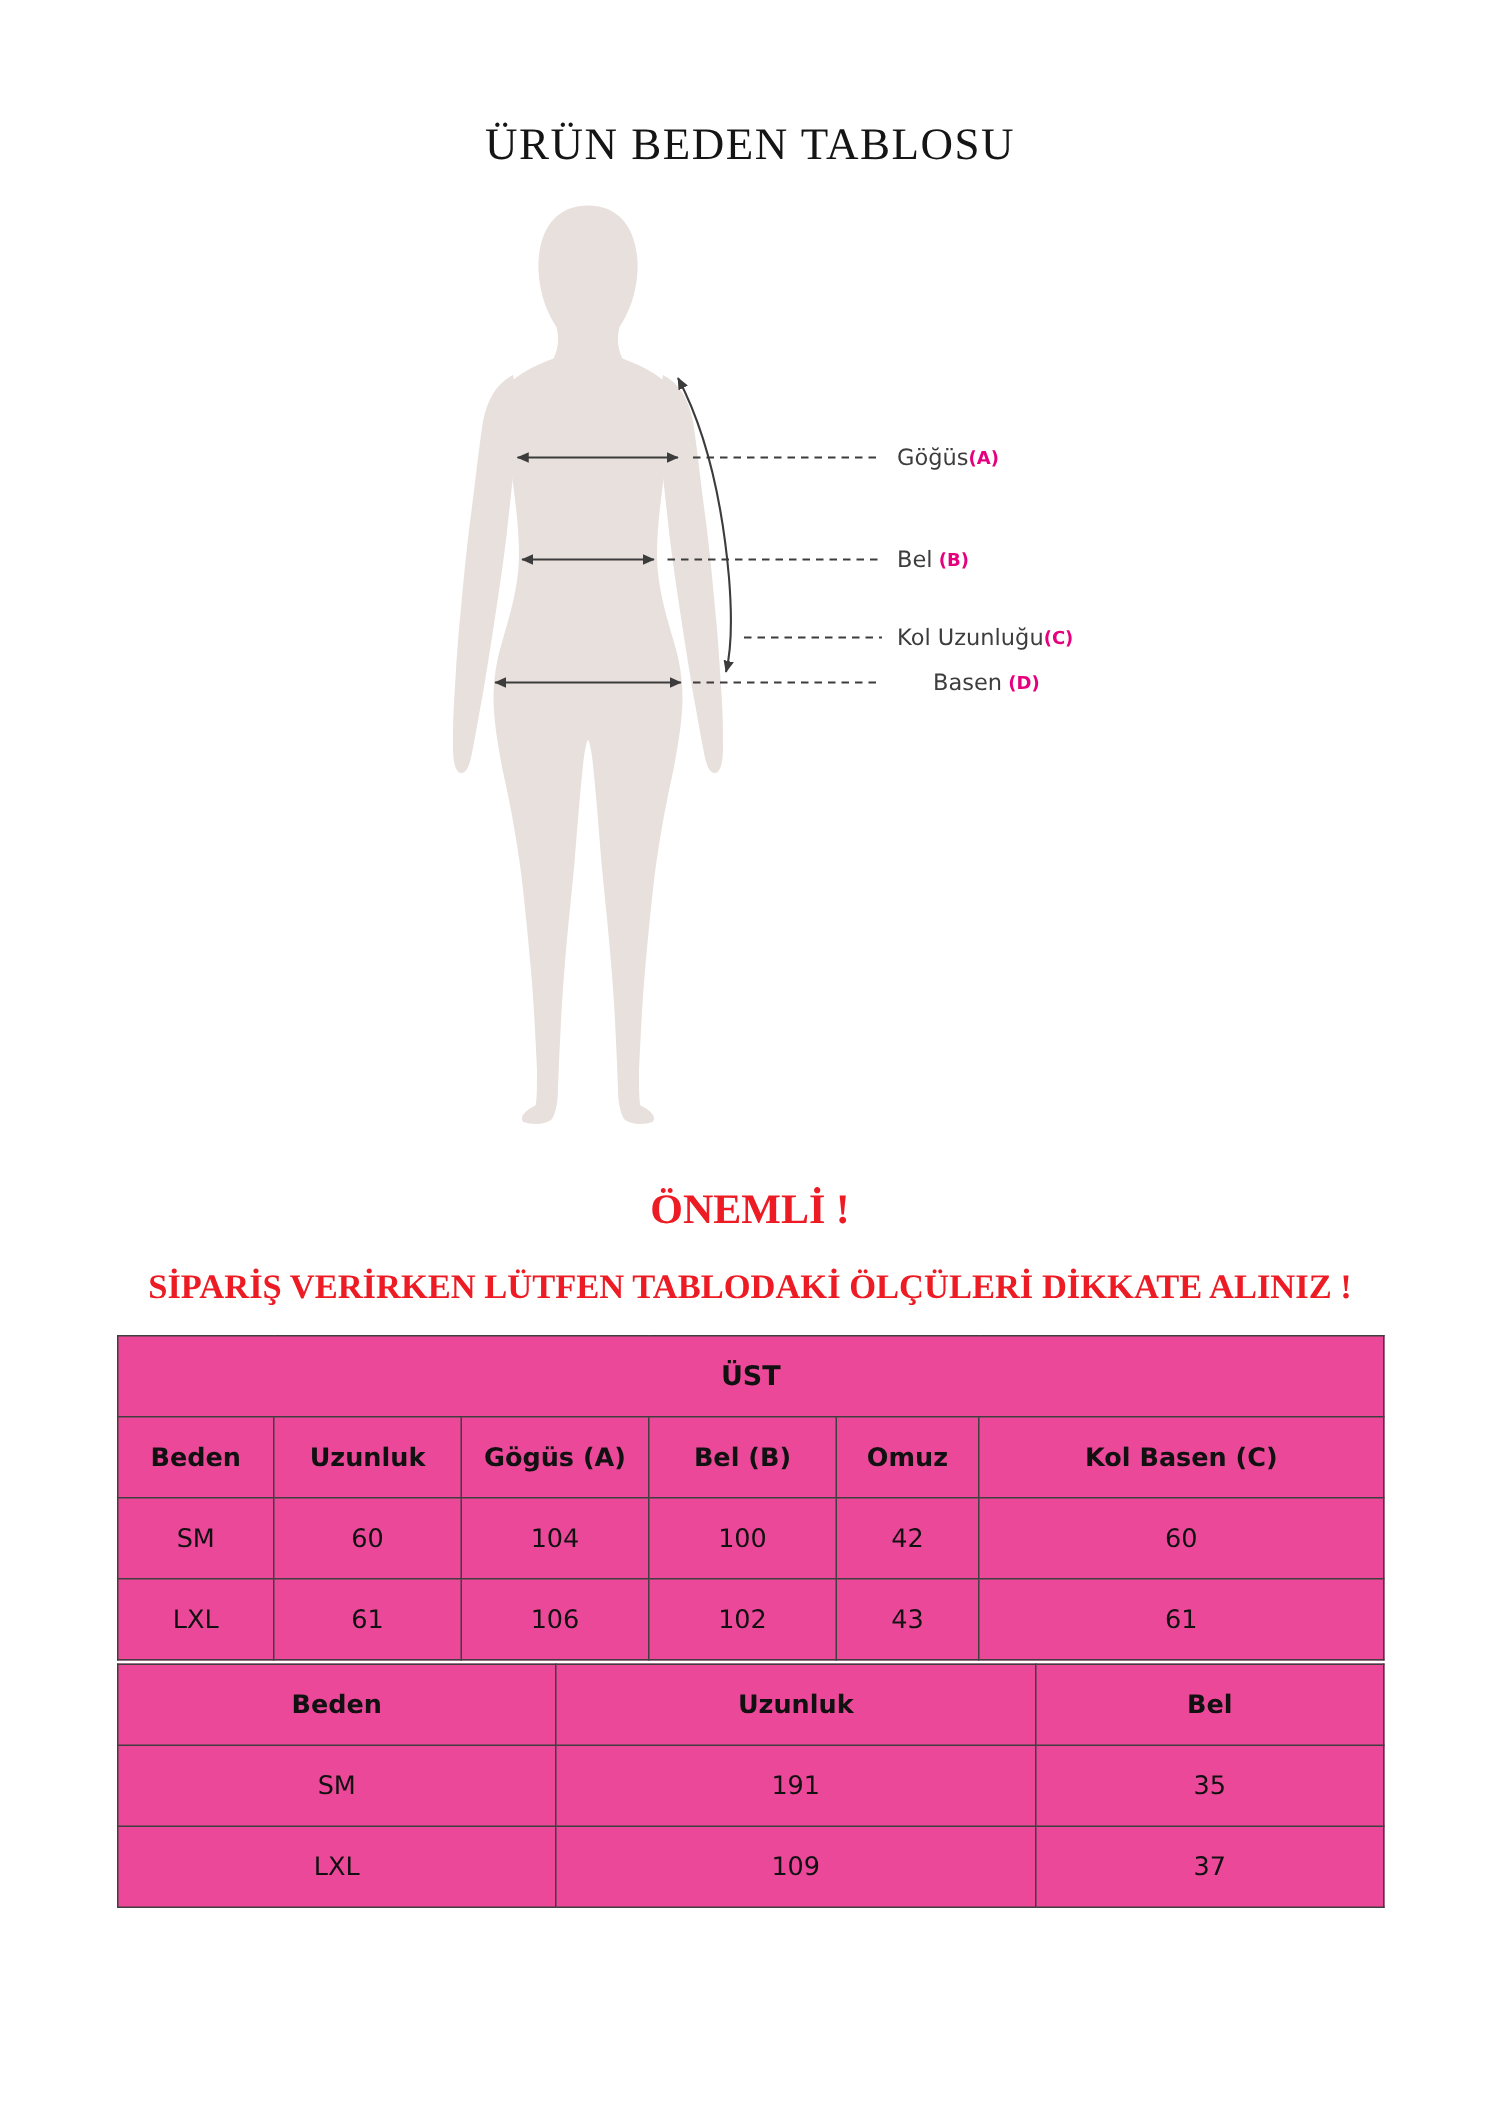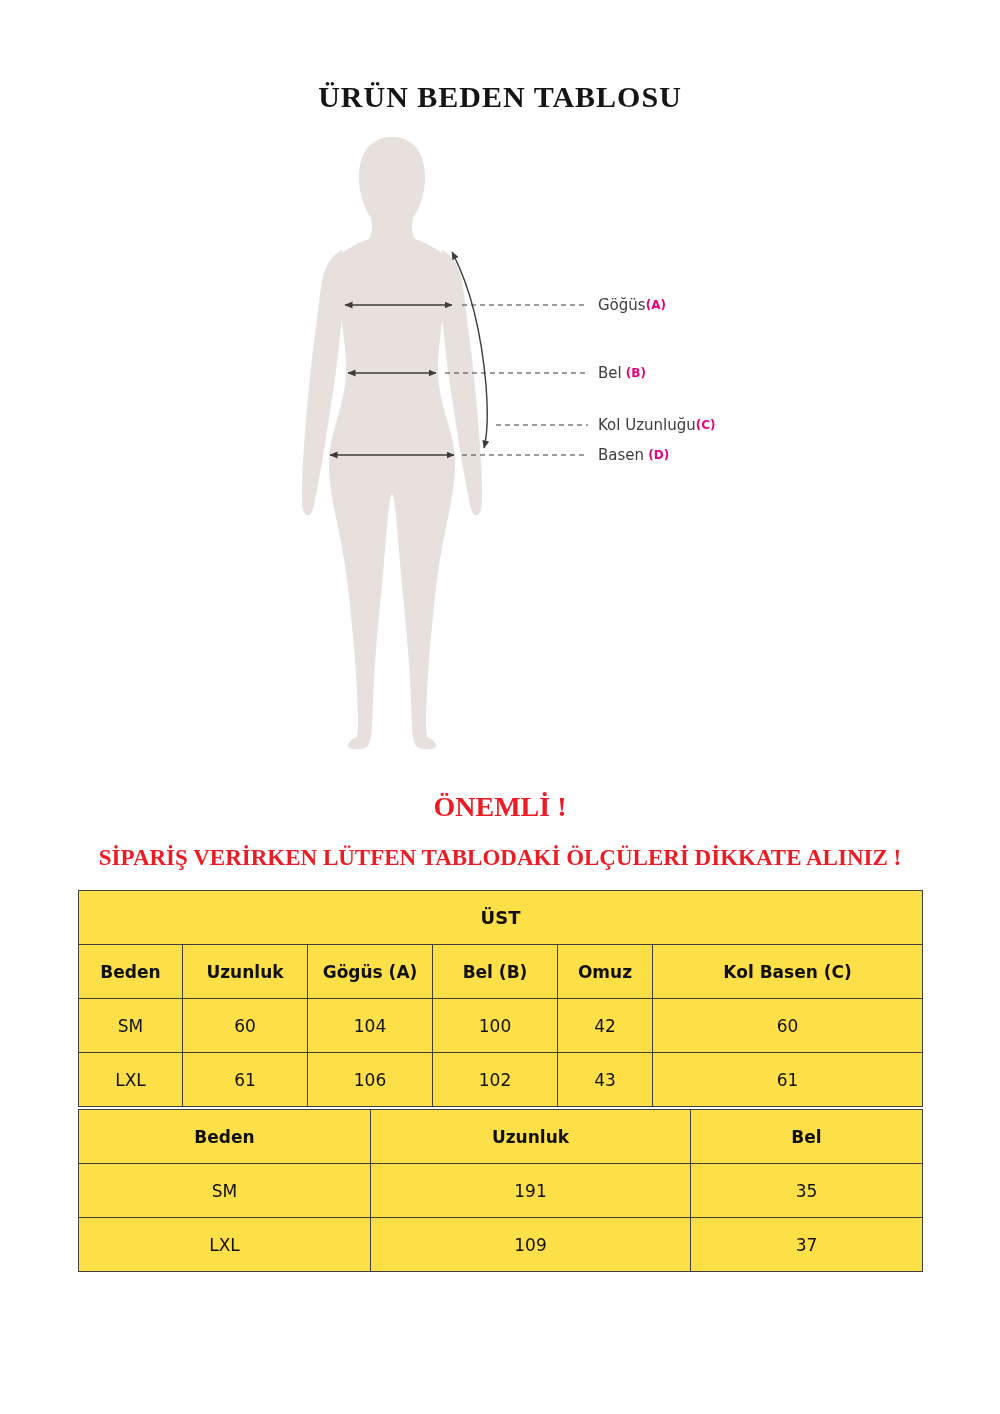--- a/index.html
+++ b/index.html
@@ -8,21 +8,21 @@
     width:1000px; height:1414px;
     font-family:"DejaVu Sans", sans-serif;
     position:relative;
   }
   .page { position:relative; width:1000px; height:1414px; background:#fff; overflow:hidden; }
 
   .title {
     position:absolute; top:80px; left:0; width:100%;
     text-align:center;
     font-family:"Liberation Serif", serif;
-    font-size:30px; font-weight:700; color:#151515;
+    font-size:30px; font-weight:400; color:#151515;
     letter-spacing:1px;
   }
 
   .diagram { position:absolute; top:130px; left:0; width:912px; height:630px; }
   .diagram svg { position:absolute; left:0; top:0; }
   .sil { fill:#e8e0dc; }
   .mline { stroke:#3c3c3c; stroke-width:1.4; fill:none; }
   .dline { stroke:#3c3c3c; stroke-width:1.2; fill:none; stroke-dasharray:5 4; }
 
   .dlabel {
@@ -38,21 +38,21 @@
   }
   .important-sub {
     position:absolute; top:845px; left:0; width:100%;
     text-align:center; font-family:Liberation Serif, serif;
     font-weight:700; font-size:23px; color:#ed1c24;
   }
 
   table.size {
     position:absolute; left:78px; width:844px;
     border-collapse:collapse; table-layout:fixed;
-    background:#fde047;
+    background:#ec4899;
   }
   table.size td, table.size th {
     border:1px solid #3f3f3f;
     height:54px; text-align:center; vertical-align:middle;
     font-size:17px; color:#111; font-family:"DejaVu Sans", sans-serif;
   }
   table.size th { font-weight:700; }
   table.size td.section { font-weight:700; font-size:18px; }
   table.ust { top:890px; }
   table.alt { top:1109px; }
@@ -109,21 +109,21 @@
       <path class="mline" d="M452,122 C472,160 482,210 486,255 C488,280 488,302 484,318" marker-start="url(#arr)" marker-end="url(#arr)"></path>
       <line class="dline" x1="496" y1="295" x2="588" y2="295"></line>
 
       <line class="mline" x1="330" y1="325" x2="454" y2="325" marker-start="url(#arr)" marker-end="url(#arr)"></line>
       <line class="dline" x1="462" y1="325" x2="588" y2="325"></line>
     </svg>
 
     <div class="dlabel" style="top:166px;"><span>Göğüs</span><span class="letter">(A)</span></div>
     <div class="dlabel" style="top:234px;"><span>Bel</span><span class="letter"> (B)</span></div>
     <div class="dlabel" style="top:286px;"><span>Kol Uzunluğu</span><span class="letter">(C)</span></div>
-    <div class="dlabel" style="top:316px;"><span>Basen</span><span class="letter"> (D)</span></div>
+    <div class="dlabel" style="top:316px;margin-left:24px;"><span>Basen</span><span class="letter"> (D)</span></div>
   </div>
 
   <div class="important">ÖNEMLİ !</div>
   <div class="important-sub">SİPARİŞ VERİRKEN LÜTFEN TABLODAKİ ÖLÇÜLERİ DİKKATE ALINIZ !</div>
 
   <table class="size ust">
     <colgroup>
       <col style="width:104px">
         <col style="width:125px">
         <col style="width:125px">

